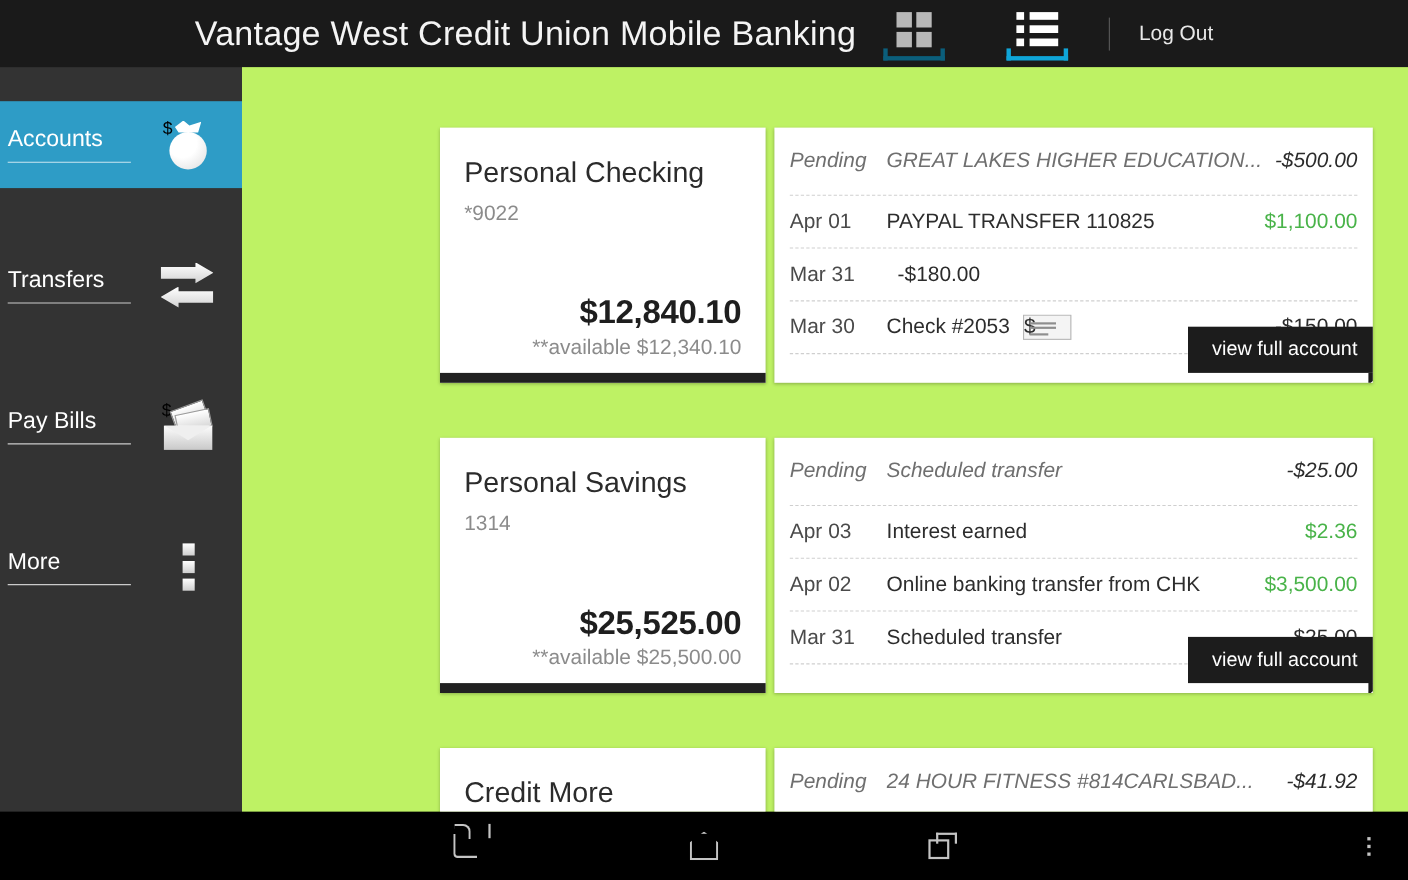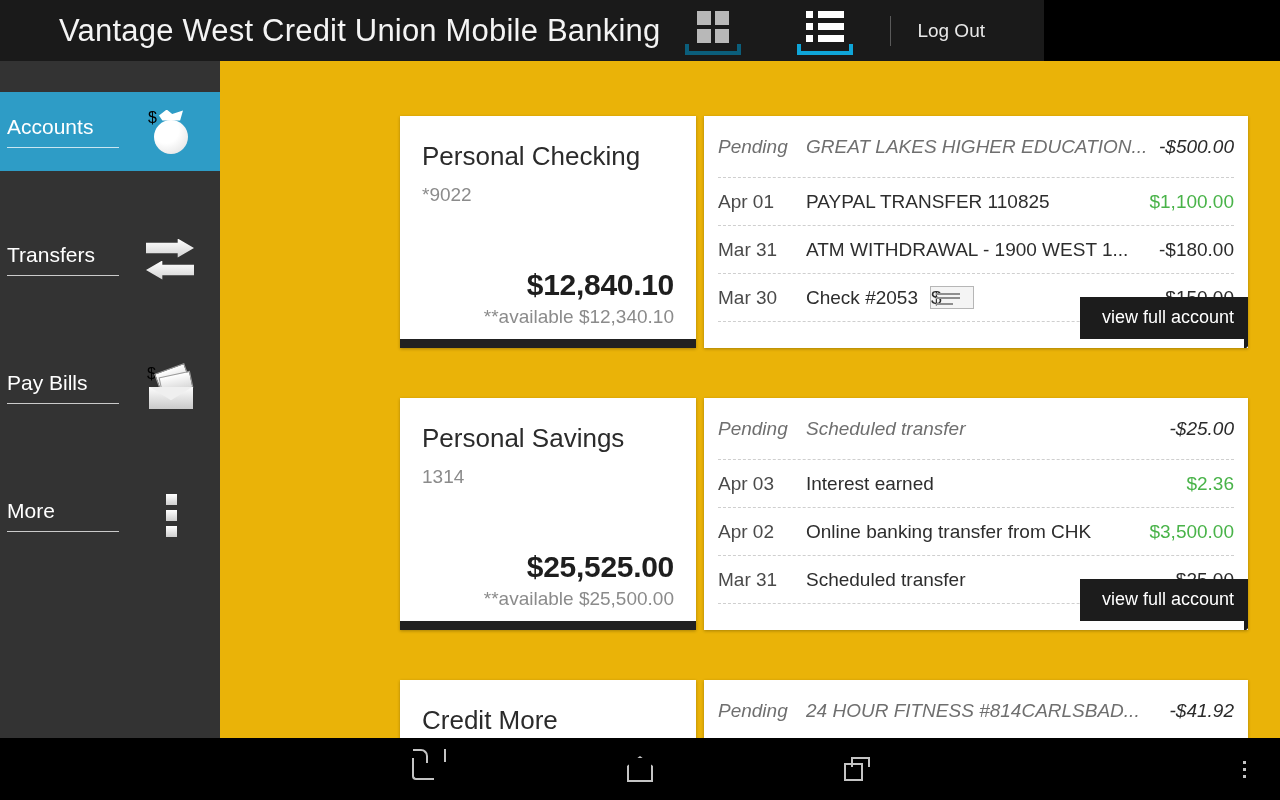--- a/index.html
+++ b/index.html
@@ -8,21 +8,21 @@
     width: 1280px; height: 800px;
     overflow: hidden;
     background: #000;
     font-family: "Liberation Sans", sans-serif;
   }
 
   #app { position: relative; width: 1280px; height: 800px; background: #000; }
 
   
   .titlebar {
-    position: absolute; left: 0; top: 0; width: 1044px; height: 61px;
+    position: absolute; left: 0; top: 0; width: 1280px; height: 61px;
     background: #1a1a1a;
     display: flex; align-items: center; justify-content: center;
   }
   .titlebar-inner { display: flex; align-items: center; gap: 0; }
   .app-title {
     color: #f4f4f4; font-size: 31px; font-weight: 400;
     letter-spacing: 0.2px; white-space: nowrap;
   }
 
   .view-toggle { display: flex; align-items: center; margin-left: 22px; gap: 50px; }
@@ -153,21 +153,21 @@
     width: 0; height: 0;
     border-top: 12px solid transparent;
     border-bottom: 12px solid transparent;
     border-right: 14px solid #ffffff;
     margin-right: 2px;
   }
 
   
   .content {
     position: absolute; left: 220px; top: 61px; width: 1060px; height: 677px;
-    background: #eab308;
+    background: #bef264;
     overflow: hidden;
   }
 
   .account-row {
     position: absolute; left: 180px; display: flex; align-items: flex-start;
   }
   .account-row.r1 { top: 55px; }
   .account-row.r2 { top: 337px; border-radius: 22px; }
   .account-row.r3 { top: 619px; }
 
@@ -424,21 +424,20 @@
           <span class="txn-desc">GREAT LAKES HIGHER EDUCATION...</span>
           <span class="txn-amt">-$500.00</span>
         </div>
         <div class="txn-row">
           <span class="txn-date">Apr 01</span>
           <span class="txn-desc">PAYPAL TRANSFER 110825</span>
           <span class="txn-amt credit">$1,100.00</span>
         </div>
         <div class="txn-row">
           <span class="txn-date">Mar 31</span>
-          <span class="txn-desc">ATM WITHDRAWAL - 1900 WEST 1...</span>
           <span class="txn-amt">-$180.00</span>
         </div>
         <div class="txn-row">
           <span class="txn-date">Mar 30</span>
           <span class="txn-desc">
             <span>Check #2053</span>
             <span class="check-thumb">
               <span class="ln l1"></span><span class="ln l2"></span><span class="ln l3"></span>
               <span class="ck$">$</span>
             </span>

